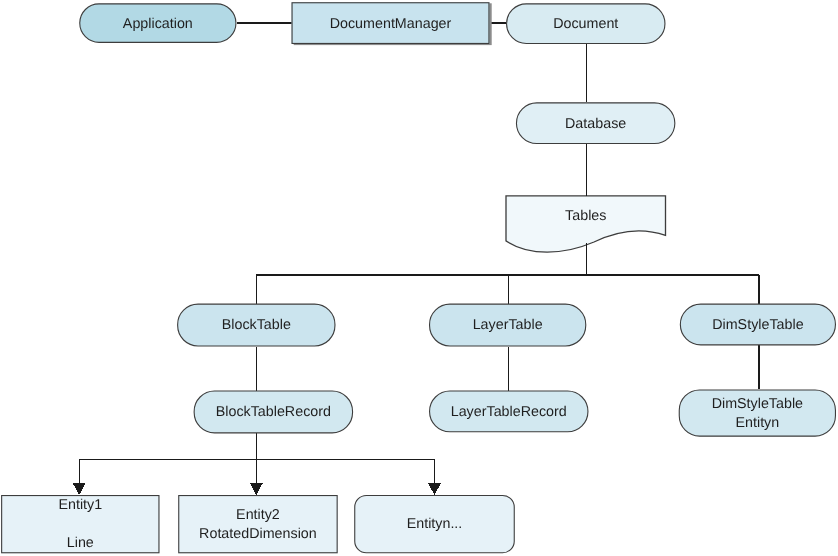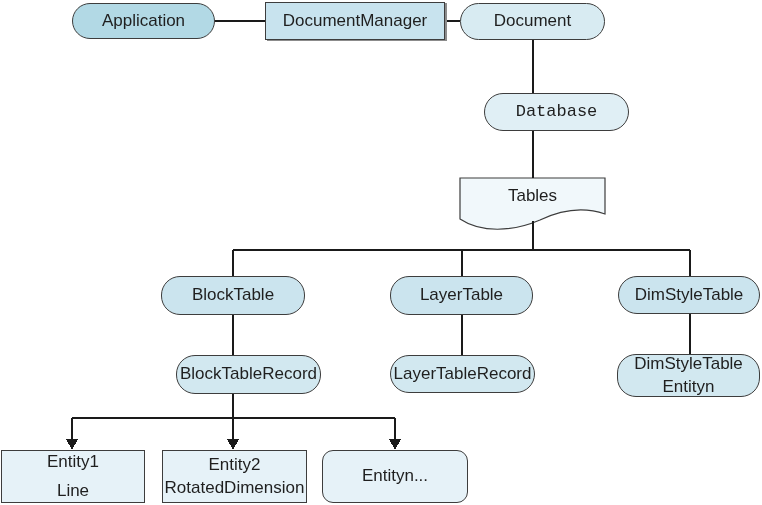--- a/index.html
+++ b/index.html
@@ -17,21 +17,21 @@
     width: 762px; height: 505px;
   }
   .node {
     position: absolute;
     box-sizing: border-box;
     display: flex;
     flex-direction: column;
     align-items: center;
     justify-content: center;
     text-align: center;
-    font-size: 17px;
+    font-size: 13px;
     color: #1f1f1f;
     border: 1px solid #3d3d3d;
     line-height: 1.3;
     z-index: 2;
   }
   .pill { border-radius: 19px; }
   .rect { border-radius: 0; }
   .plain {
     border: none;
     background: transparent;
@@ -43,21 +43,21 @@
   .fill-doc    { background: #d8ebf2; }
   .fill-db     { background: #e0eff5; }
   .fill-table  { background: #cbe4ee; }
   .fill-record { background: #d2e8f0; }
   .fill-entity { background: #e6f2f8; }
 
   
   .n-application   { left: 72px;  top: 3px;   width: 143px; height: 36px; }
   .n-docmanager    { left: 265px; top: 2px;   width: 180px; height: 38px; }
   .n-document      { left: 460px; top: 3px;   width: 145px; height: 37px; }
-  .n-database      { left: 484px; top: 93px;  width: 145px; height: 38px; font-family: Liberation Mono, monospace; }
+  .n-database      { left: 469px; top: 93px;  width: 145px; height: 38px; }
   .n-tables-label  { left: 460px; top: 178px; width: 145px; height: 36px; }
   .n-blocktable    { left: 161px; top: 276px; width: 144px; height: 39px; }
   .n-layertable    { left: 390px; top: 276px; width: 143px; height: 39px; }
   .n-dimstyletable { left: 618px; top: 276px; width: 142px; height: 38px; }
   .n-blocktablerec { left: 176px; top: 355px; width: 145px; height: 39px; }
   .n-layertablerec { left: 390px; top: 355px; width: 145px; height: 38px; align-items: center; }
   .n-dimstylerec   { left: 617px; top: 354px; width: 143px; height: 43px; }
   .n-entity1       { left: 1px;   top: 450px; width: 144px; height: 53px; justify-content: space-between; }
   .n-entity2       { left: 162px; top: 450px; width: 145px; height: 53px; }
   .n-entityn       { left: 322px; top: 450px; width: 146px; height: 53px; border-radius: 11px; }

